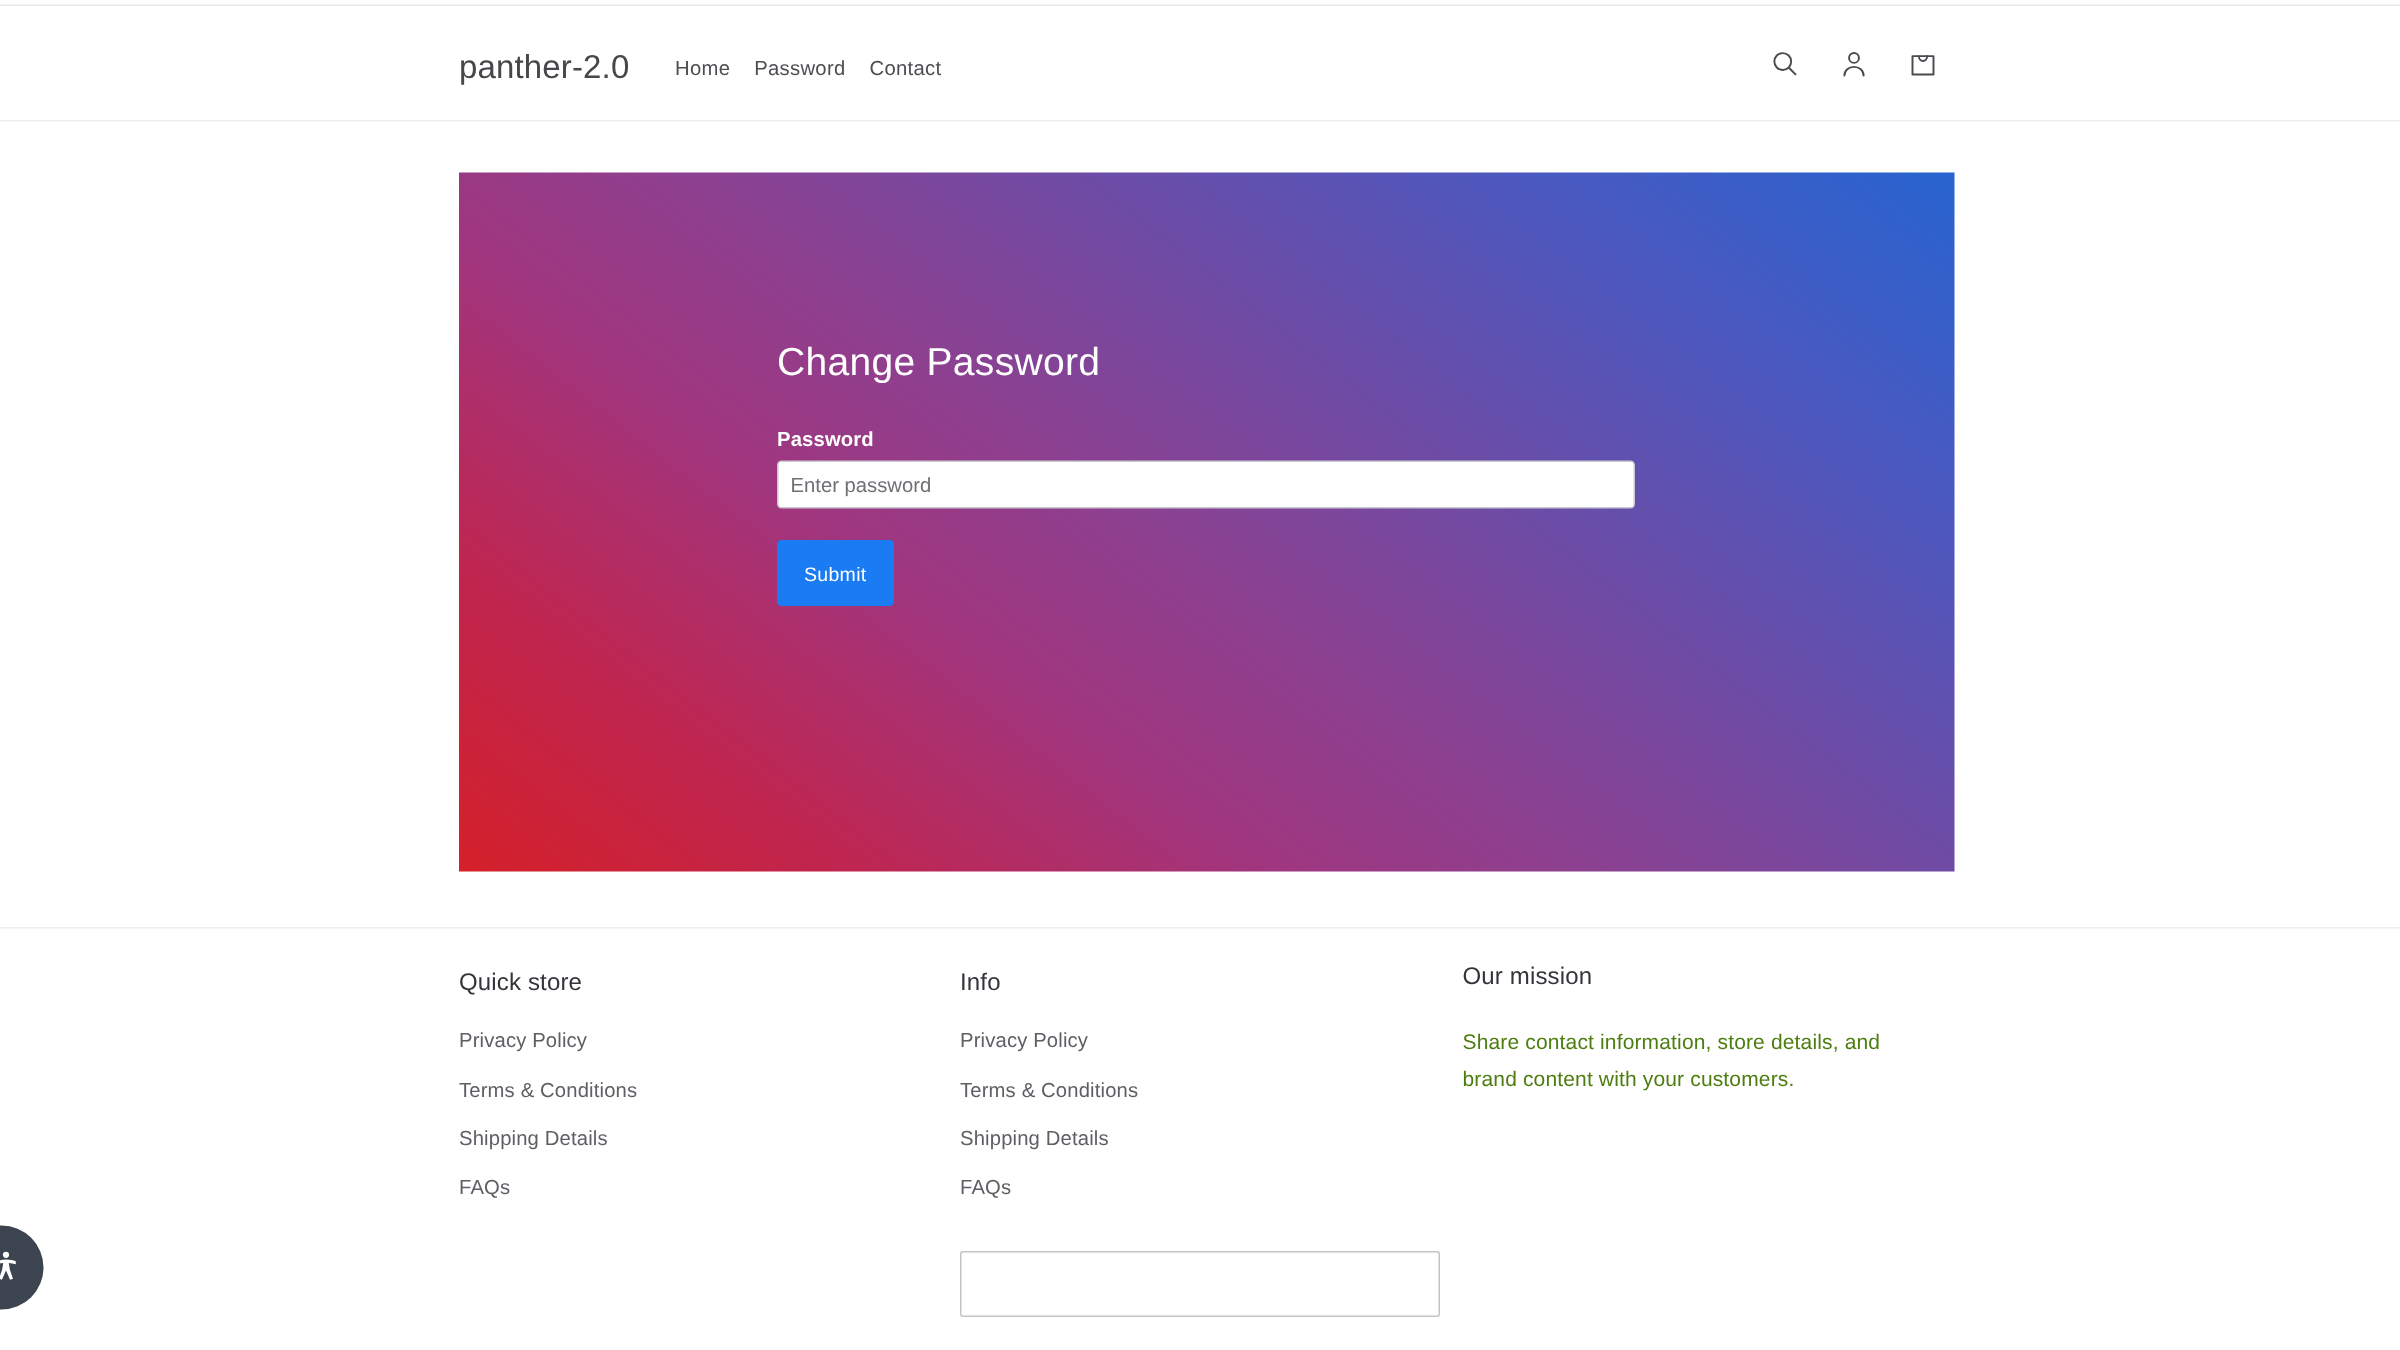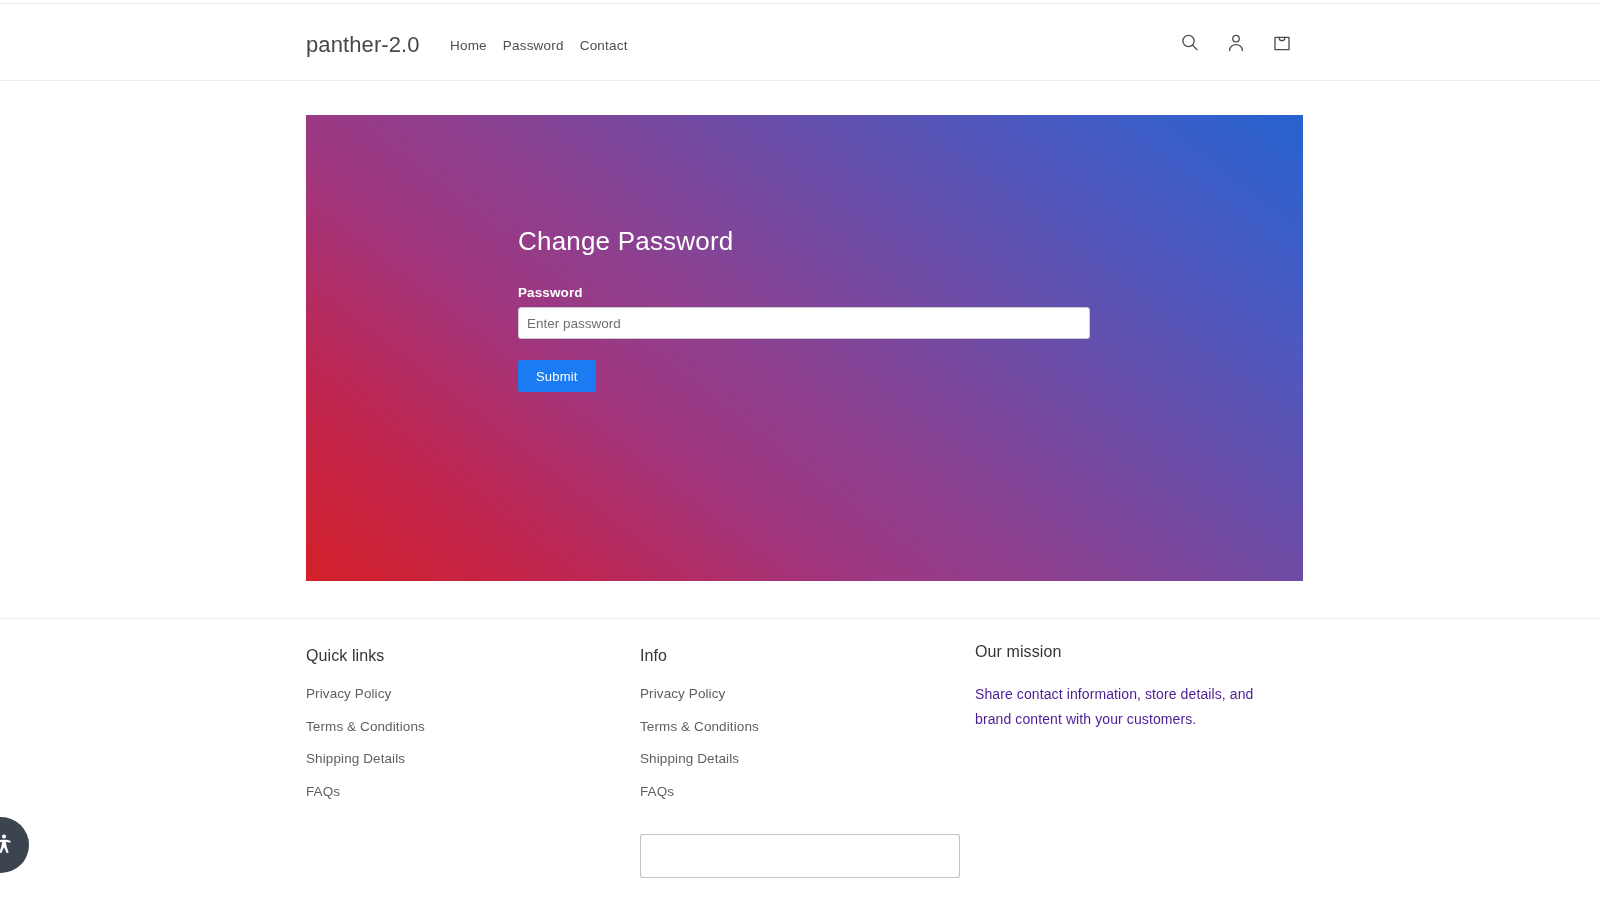--- a/index.html
+++ b/index.html
@@ -71,21 +71,21 @@
     display:block; width:572px; height:32px;
     background:#ffffff; border:1px solid #c9c9d0; border-radius:3px;
     padding:0 8px; font-size:13.5px; color:#1f1f1f;
     font-family:"Liberation Sans", sans-serif;
     outline:none;
   }
   .field-input::placeholder { color:#6f6f75; }
   .field-group { margin-bottom:21px; }
   .field-group.last { margin-bottom:27px; }
   .submit-btn {
-    display:inline-block; height:32px; padding:0 18px;
+    display:inline-block; height:44px; padding:0 18px;
     background:#1a7bf2; color:#ffffff; border:none; border-radius:3px;
     font-size:13px; font-family:"Liberation Sans", sans-serif;
     cursor:pointer; letter-spacing:.2px;
   }
 
   
   .footer-rule {
     position:absolute; left:0; top:618px; width:1600px; height:1px;
     background:#ececec;
   }
@@ -96,21 +96,21 @@
   .f-col.c3 { left:975px; top:25px; width:310px; }
   .f-head {
     font-size:16px; color:#34353a; font-weight:400;
     letter-spacing:.1px; margin:0 0 22px 0; line-height:1;
   }
   .f-link {
     display:block; font-size:13.5px; color:#5e5f64;
     text-decoration:none; margin-bottom:17.5px; letter-spacing:.1px;
   }
   .f-text {
-    font-size:14px; color:#4c1d95; line-height:1.76;
+    font-size:14px; color:#4d7c0f; line-height:1.76;
     letter-spacing:.1px; margin:0;
   }
   .newsletter {
     position:absolute; left:0; top:215px; width:1600px; text-align:center;
   }
   .nl-title {
     font-size:17px; color:#34353a; font-weight:400;
     letter-spacing:.1px; margin:0 0 23px 0; line-height:1;
   }
   .nl-input {
@@ -190,21 +190,21 @@
       <button class="submit-btn">Submit</button>
 
     </div>
   </div>
 
   <div class="footer-rule"></div>
 
   <div class="footer">
 
     <div class="f-col c1">
-      <h2 class="f-head">Quick links</h2>
+      <h2 class="f-head">Quick store</h2>
       <a class="f-link" href="#">Privacy Policy</a>
       <a class="f-link" href="#">Terms &amp; Conditions</a>
       <a class="f-link" href="#">Shipping Details</a>
       <a class="f-link" href="#">FAQs</a>
     </div>
 
     <div class="f-col c2">
       <h2 class="f-head">Info</h2>
       <a class="f-link" href="#">Privacy Policy</a>
       <a class="f-link" href="#">Terms &amp; Conditions</a>

